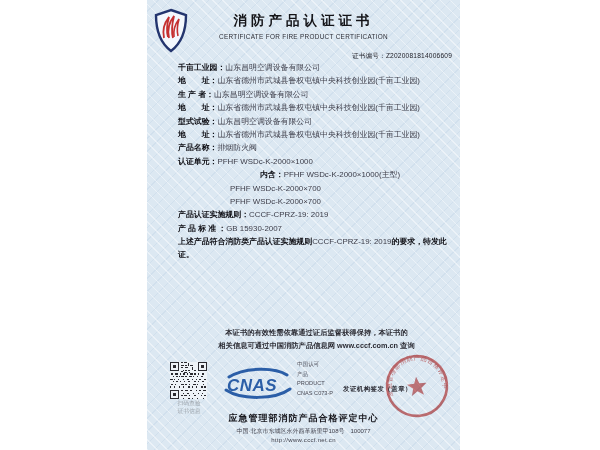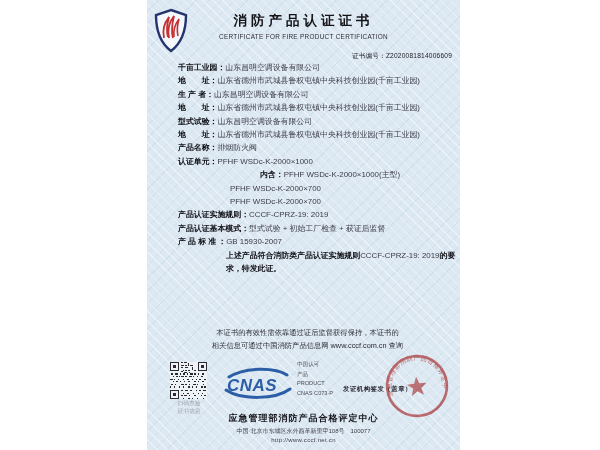--- a/index.html
+++ b/index.html
@@ -29,30 +29,30 @@
     position:absolute;right:8px;top:52px;font-size:6.6px;color:#22222a;letter-spacing:.2px;
   }
   .blockA{
     position:absolute;left:31px;top:61px;right:4px;
     font-size:7.9px;line-height:13.4px;white-space:nowrap;
   }
   .lbl{font-weight:bold;color:#101016;}
   .val{color:#3c3c48;}
   .inc{padding-left:26px;text-align:center;}
   .item{padding-left:52px;}
-  .stmt{white-space:normal;line-height:13.2px;margin-left:48px;}
+  .stmt{white-space:normal;line-height:13.2px;}
   .blockB{
     position:absolute;left:13px;top:300px;right:4px;
     font-size:7.9px;line-height:13.2px;white-space:nowrap;
   }
   .firstIssue{padding-left:64px;}
   .gap{display:inline-block;width:10px;}
   .notice{
-    position:absolute;left:4px;top:326px;width:100%;text-align:center;
-    font-size:7.3px;line-height:13px;color:#2c2c34;font-weight:normal;
+    position:absolute;left:13px;top:326px;width:100%;text-align:center;
+    font-size:7.3px;line-height:13px;color:#2c2c34;font-weight:bold;
   }
   .qr{position:absolute;left:23px;top:362px;width:37px;height:37px;}
   .qrcap{
     position:absolute;left:18px;top:400px;width:48px;text-align:center;
     font-size:5.8px;line-height:7.5px;color:#99a0a8;
   }
   .cnas{position:absolute;left:76px;top:366px;width:70px;height:34px;}
   .acc{
     position:absolute;left:150px;top:360px;font-size:5.6px;line-height:9.5px;color:#4a4a55;
   }
@@ -95,21 +95,20 @@
     <div><span class="lbl">生 产 者：</span><span class="val">山东昌明空调设备有限公司</span></div>
     <div><span class="lbl">地　　址：</span><span class="val">山东省德州市武城县鲁权屯镇中央科技创业园(千亩工业园)</span></div>
     <div><span class="lbl">型式试验：</span><span class="val">山东昌明空调设备有限公司</span></div>
     <div><span class="lbl">地　　址：</span><span class="val">山东省德州市武城县鲁权屯镇中央科技创业园(千亩工业园)</span></div>
     <div><span class="lbl">产品名称：</span><span class="val">排烟防火阀</span></div>
     <div><span class="lbl">认证单元：</span><span class="val">PFHF WSDc-K-2000×1000</span></div>
     <div class="inc"><span class="lbl">内含：</span><span class="val">PFHF WSDc-K-2000×1000(主型)</span></div>
     <div class="item val">PFHF WSDc-K-2000×700</div>
     <div class="item val">PFHF WSDc-K-2000×700</div>
     <div><span class="lbl">产品认证实施规则：</span><span class="val">CCCF-CPRZ-19: 2019</span></div>
-    <div><span class="lbl">产品认证基本模式：</span><span class="val">型式试验 + 初始工厂检查 + 获证后监督</span></div>
     <div><span class="lbl">产 品 标 准 ：</span><span class="val">GB 15930-2007</span></div>
     <div class="stmt"><span class="lbl">上述产品符合消防类产品认证实施规则</span><span class="val">CCCF-CPRZ-19: 2019</span><span class="lbl">的要求，特发此证。</span></div>
   </div>
 
 
   <div class="notice">
     <div>本证书的有效性需依靠通过证后监督获得保持，本证书的</div>
     <div>相关信息可通过中国消防产品信息网 www.cccf.com.cn 查询</div>
   </div>
 

